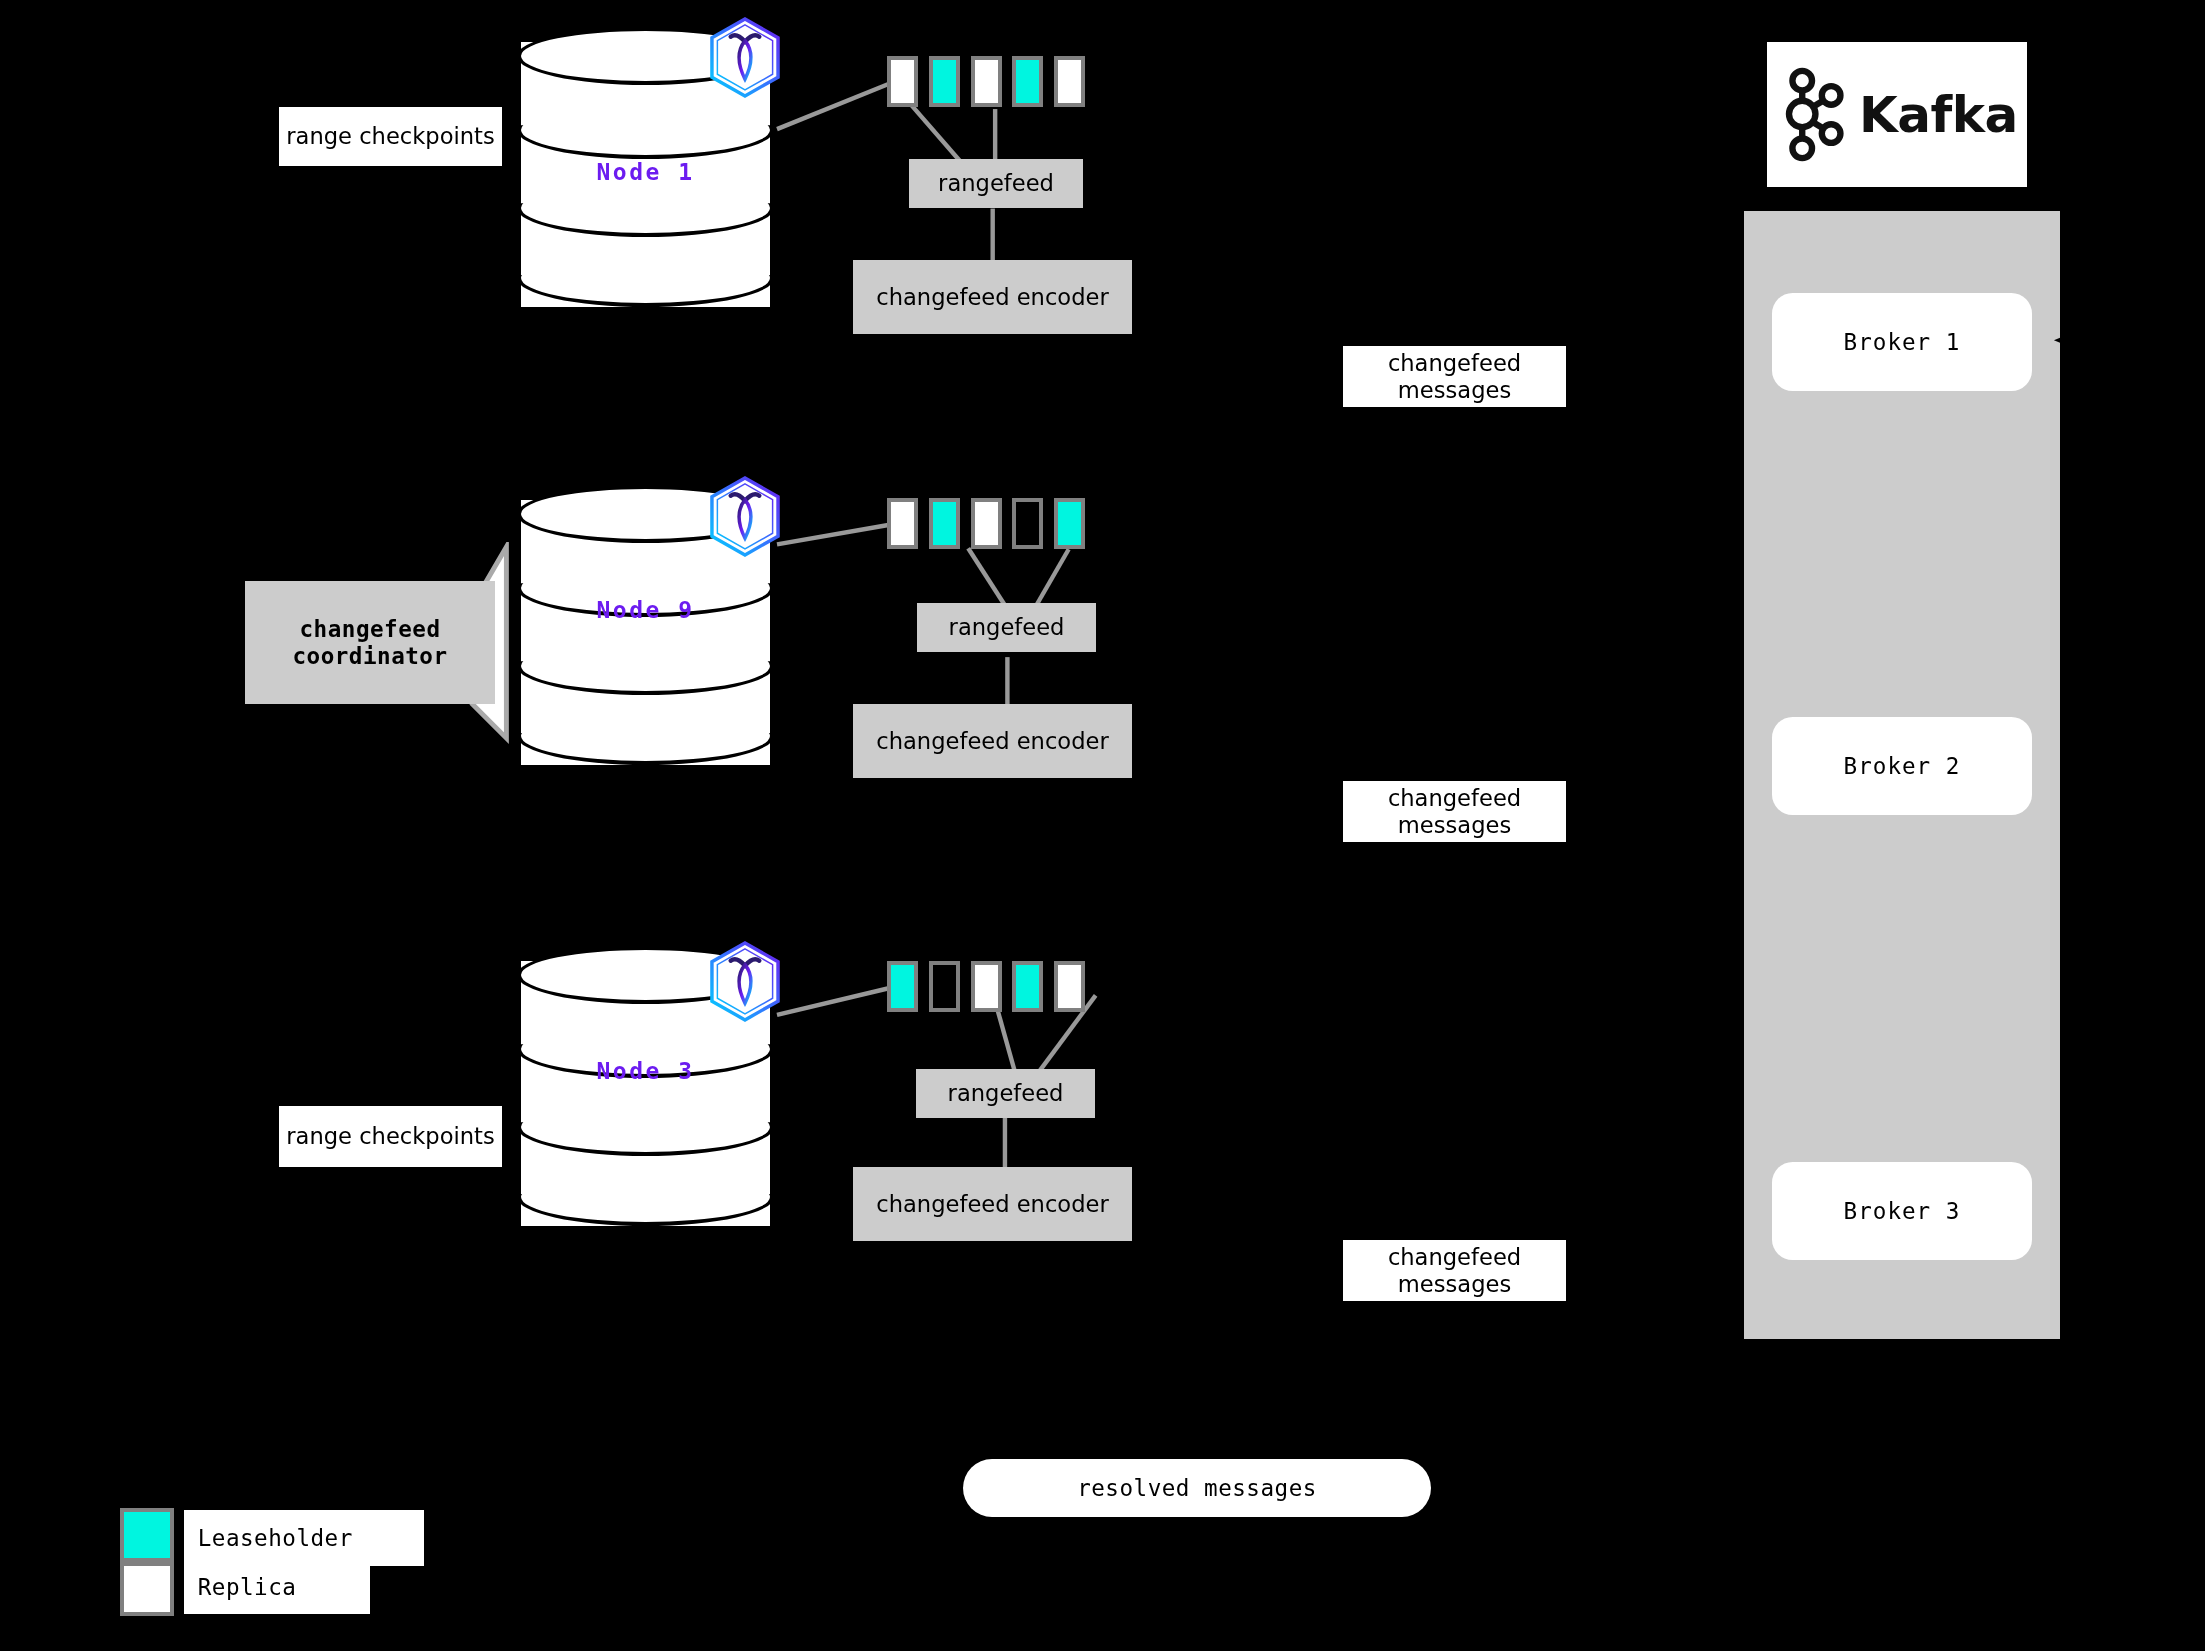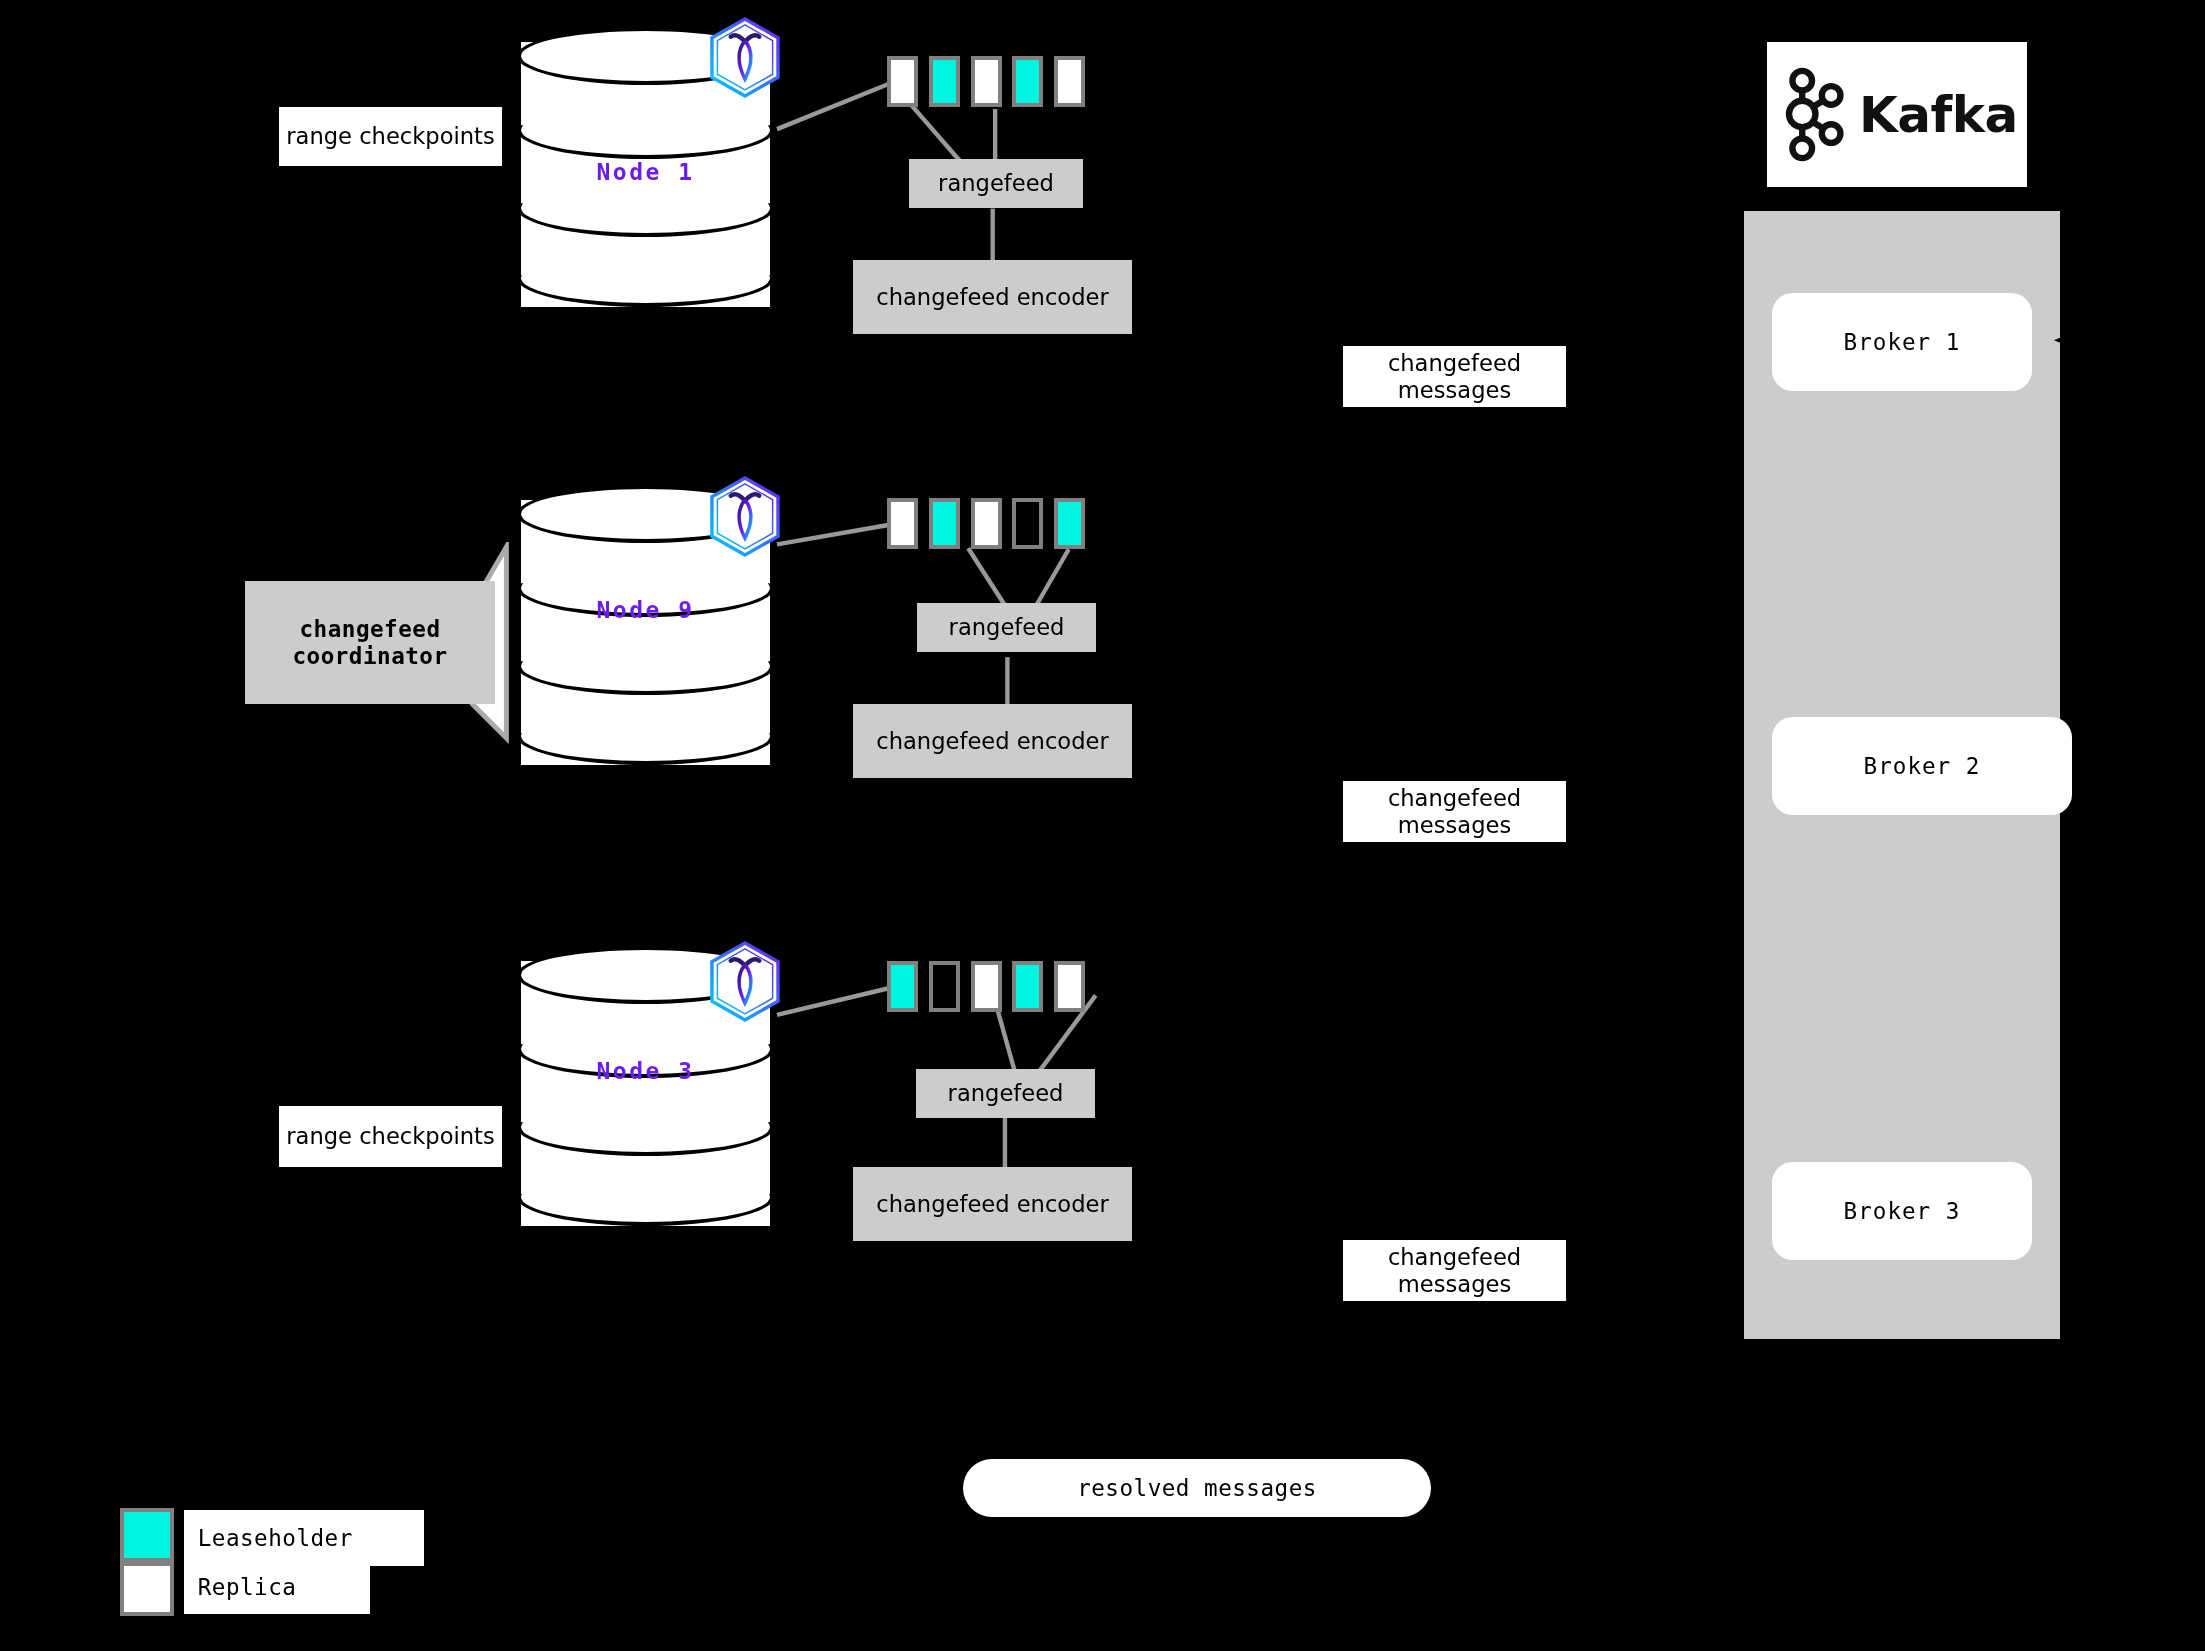--- a/index.html
+++ b/index.html
@@ -220,21 +220,21 @@
           <circle cx="112" cy="140" r="19"></circle>
         </g>
       </svg>
     </span>
     <span class="kafka-word">Kafka</span>
   </div>
 
   <div class="kafka-cluster" style="left:1744px;top:211px;width:316px;height:1128px;"></div>
 
   <div class="broker" style="left:1772px;top:293px;width:260px;height:98px;text-align:right;">Broker 1</div>
-  <div class="broker" style="left:1772px;top:717px;width:300px;height:98px;">Broker 2</div>
+  <div class="broker" style="left:1772px;top:717px;width:260px;height:98px;">Broker 2</div>
   <div class="broker" style="left:1772px;top:1162px;width:260px;height:98px;">Broker 3</div>
 
   <svg class="abs" style="left:2049px;top:328px;" width="24.5" height="24.5" viewBox="0 0 50 50" xmlns="http://www.w3.org/2000/svg">
     <polygon points="46,10 10,25 46,40" fill="#000"></polygon>
   </svg>
 
   <div class="legend-sw rb-lease" style="left:120px;top:1508px;"></div>
   <div class="legend-sw rb-replica" style="left:120px;top:1562px;"></div>
   <div class="legend-txt" style="left:184px;top:1510px;width:226px;height:56px;">Leaseholder</div>
   <div class="legend-txt" style="left:184px;top:1560px;width:172px;height:54px;">Replica</div>

